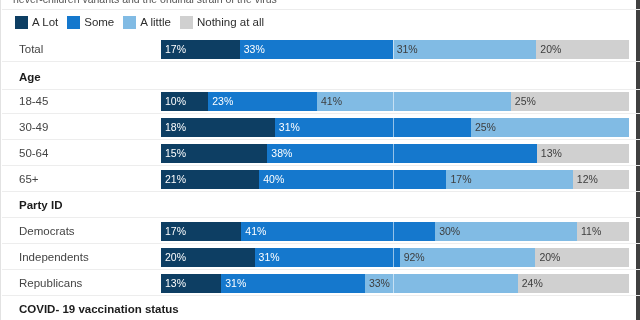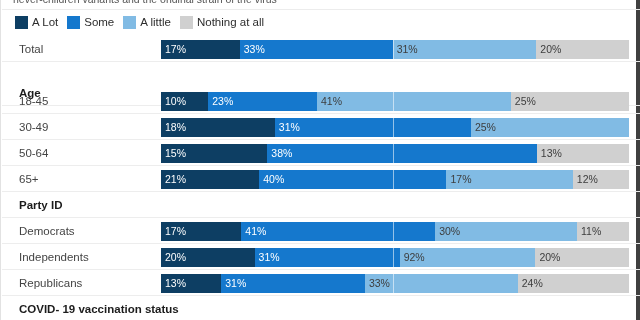--- a/index.html
+++ b/index.html
@@ -113,21 +113,21 @@
           <div class="seg l2" style="flex: 31 0 0px; background: rgb(129, 187, 228);">
             <span>31%</span>
           </div>
           <div class="seg l3" style="flex: 20 0 0px; background: rgb(208, 208, 208);">
             <span>20%</span>
           </div>
         </div>
         <div class="gridline" style="left: 391.988px;"></div>
         <div class="sep"></div>
       </div>
-      <div class="row" style="top: 80px;">
+      <div class="row" style="top: 64px;">
         <div class="group-label">Age</div>
         <div class="sep"></div>
       </div>
       <div class="row" style="top: 88px;">
         <div class="row-label">18-45</div>
         <div class="bar">
           <div class="seg l0" style="flex: 10 0 0px; background: rgb(13, 62, 99);">
             <span>10%</span>
           </div>
           <div class="seg l1" style="flex: 23 0 0px; background: rgb(21, 120, 205);">

